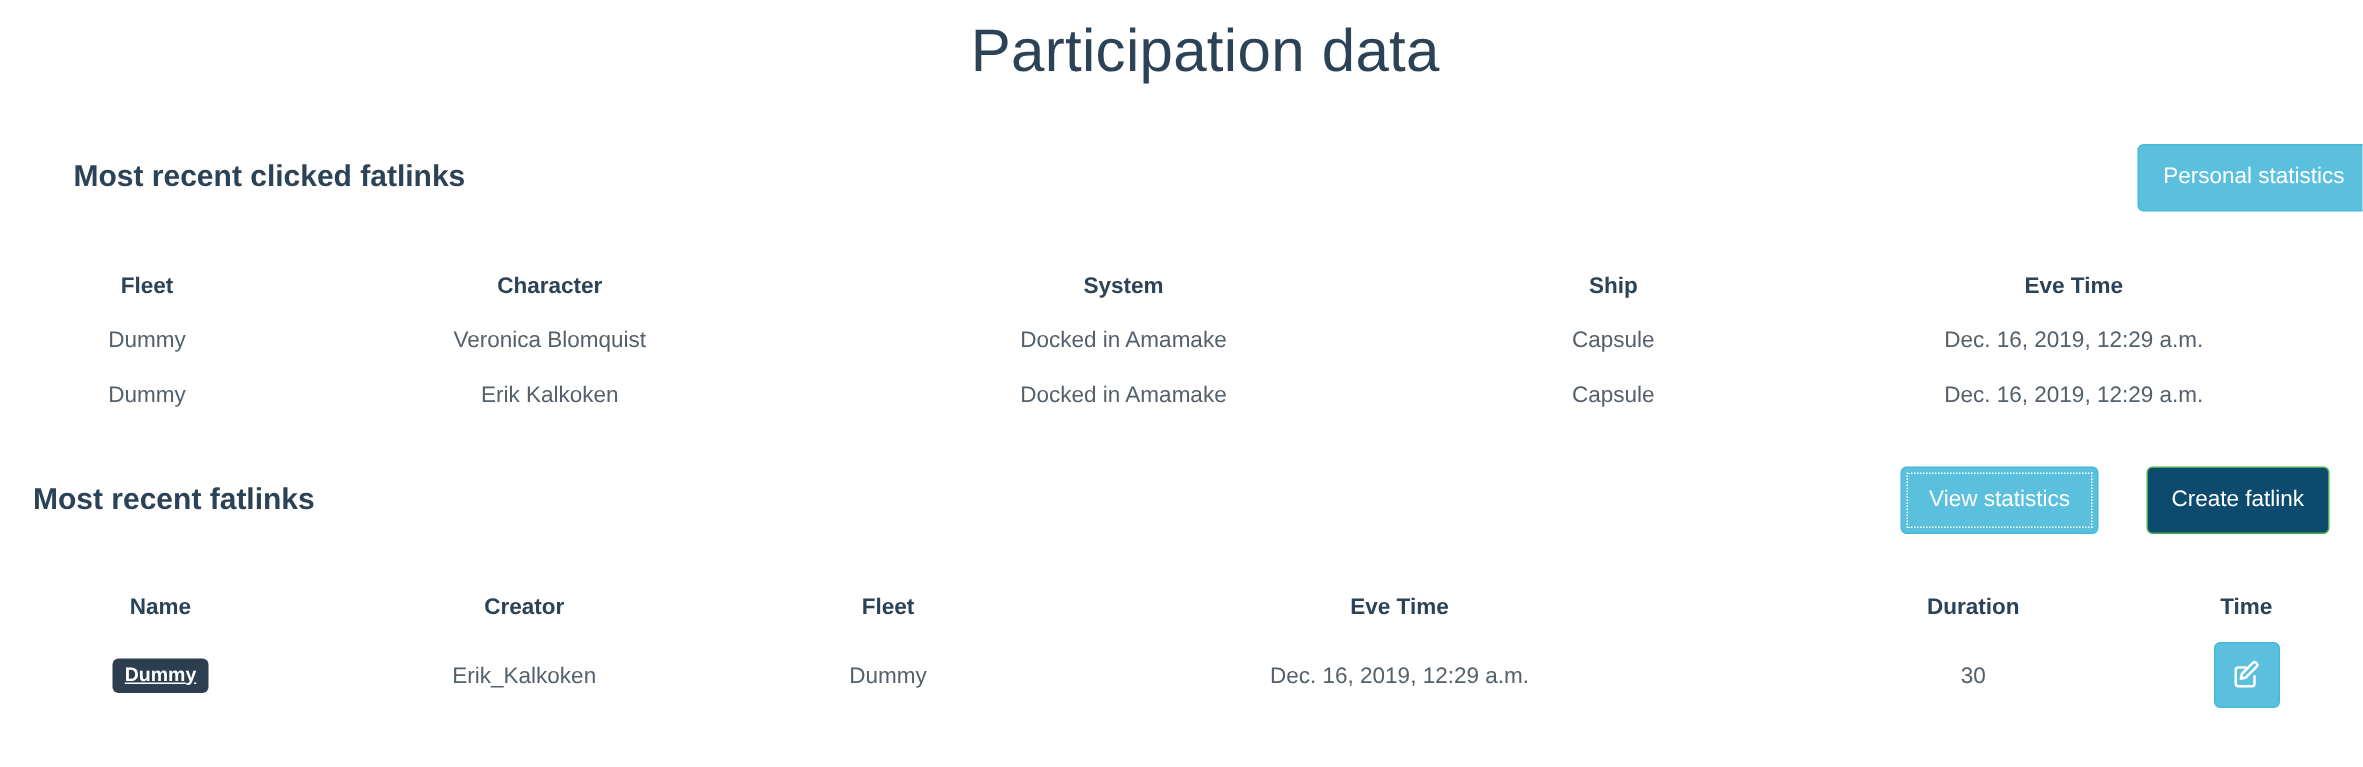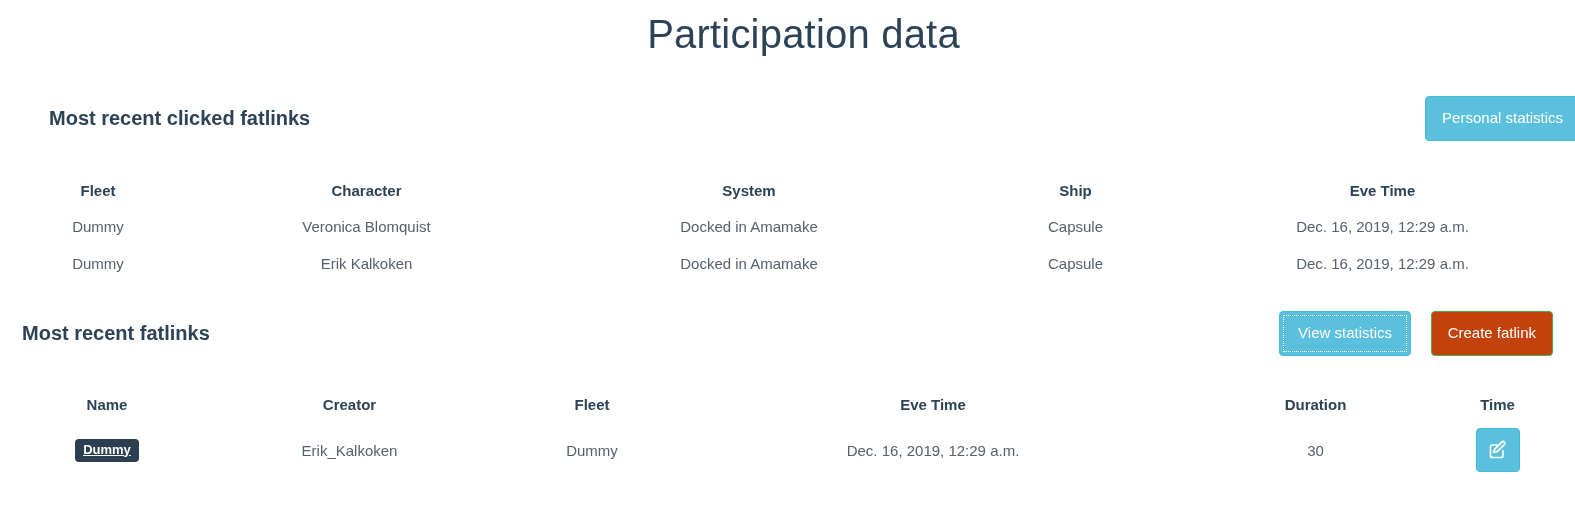--- a/index.html
+++ b/index.html
@@ -62,32 +62,32 @@
     border-radius: 4px;
     color: #ffffff;
     font-size: 15px;
     line-height: 18px;
     text-align: center;
     white-space: nowrap;
     cursor: pointer;
     font-family: Liberation Sans, sans-serif;
   }
   .btn-info { background: #5bc0de; border-color: #46b8da; }
-  .btn-success { background: #c2410c; border-color: #4cae4c; text-align: right; }
+  .btn-success { background: #0c4a6e; border-color: #4cae4c; text-align: right; }
 
   .btn-personal {
     position: absolute;
     right: 0;
     top: 0;
     padding: 12px 16px 13px 16px;
     height: 45px;
   }
   .btn-viewstats {
     position: absolute;
-    right: 142px;
+    right: 154px;
     top: 0;
     padding: 12px 18px 13px 18px;
     height: 45px;
     outline: 1px dotted #ffffff;
     outline-offset: -5px;
   }
   .btn-create {
     position: absolute;
     right: 0;
     top: 0;

